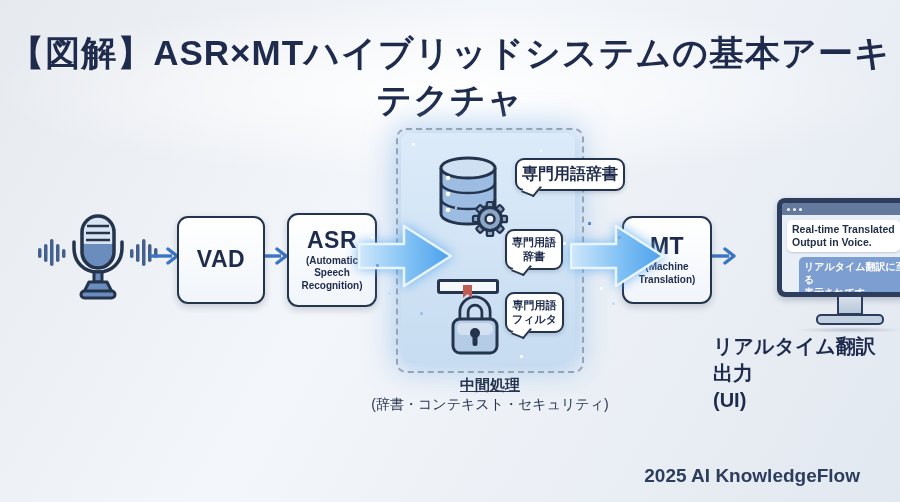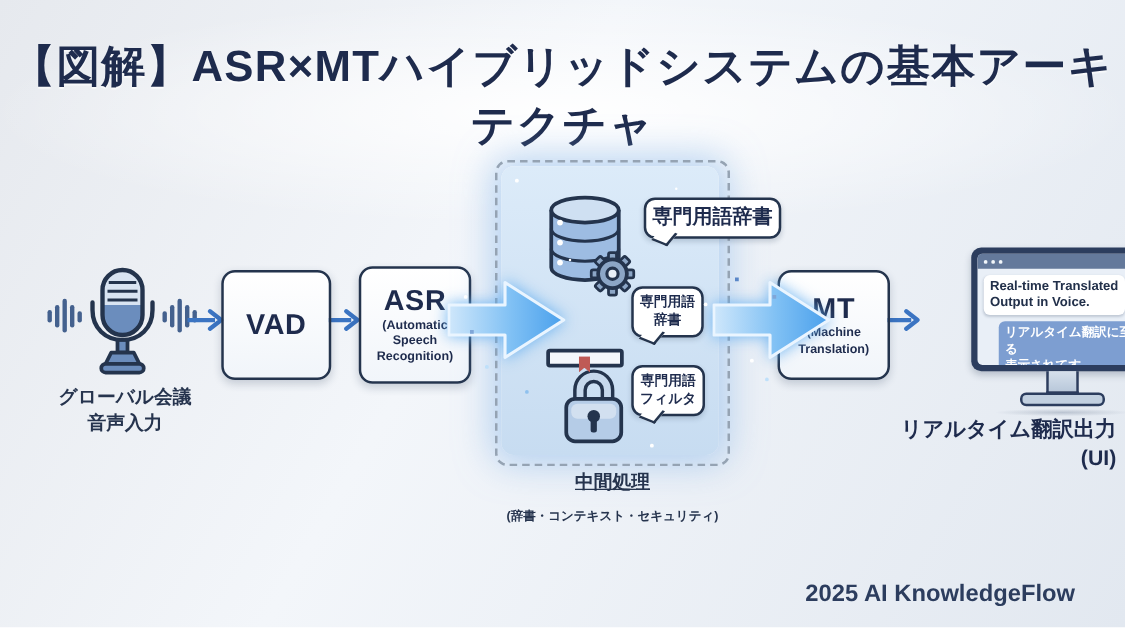--- a/index.html
+++ b/index.html
@@ -56,21 +56,21 @@
   .bubble::after{
     content:"";position:absolute;left:8px;bottom:-7px;width:11px;height:11px;background:#fff;
     border-left:2px solid #24344d;border-bottom:2px solid #24344d;
     transform:rotate(-50deg) skewX(18deg);
   }
   .bub1{left:515px;top:158px;font-size:16px;white-space:nowrap;}
   .bub2{left:505px;top:229px;font-size:11px;}
   .bub3{left:505px;top:292px;font-size:11px;}
   .mid-caption{position:absolute;left:320px;top:376px;width:340px;text-align:center;color:#26344e;}
   .mid-caption .l1{font-size:15px;font-weight:bold;text-decoration:underline;}
-  .mid-caption .l2{font-size:10px;font-weight:bold;margin-top:11px;}
+  .mid-caption .l2{font-size:14px;font-weight:normal;margin-top:1px;}
   
   .icon-abs{position:absolute;}
   .mic-svg{left:36px;top:210px;}
   .db-svg{left:430px;top:153px;}
   .lock-svg{left:447px;top:291px;}
   
   .book{position:absolute;left:437px;top:225px;width:62px;height:70px;}
   .book-cover{
     position:absolute;left:3px;top:0;width:52px;height:54px;
     background:linear-gradient(180deg,#6589bd,#56799e);
@@ -78,21 +78,21 @@
   }
   .book-spine{position:absolute;left:0;top:0;width:9px;height:100%;background:rgba(20,40,70,.25);border-right:1.5px solid #2c3d5e;}
   .book-cover-text{
     position:absolute;left:50%;top:7px;transform:translateX(-50%);width:26px;
     color:#fff;font-size:11px;font-weight:bold;line-height:1.35;text-align:center;
   }
   .book-pages{position:absolute;left:0px;top:54px;width:56px;height:9px;background:#f4f7fb;border:3px solid #24344d;border-radius:3px;}
   .book-ribbon{position:absolute;left:26px;top:60px;width:9px;height:13px;background:#bf5a55;clip-path:polygon(0 0,100% 0,100% 100%,50% 70%,0 100%);z-index:2;}
   
   .input-label{position:absolute;left:12px;top:307px;width:176px;text-align:center;font-size:15px;font-weight:bold;color:#26344e;line-height:1.4;}
-  .output-label{position:absolute;left:713px;top:333px;width:180px;text-align:right;font-size:17px;font-weight:bold;color:#1e2b4d;line-height:1.35;}
+  .output-label{position:absolute;left:713px;top:333px;width:180px;text-align:left;font-size:20px;font-weight:bold;color:#1e2b4d;line-height:1.35;}
   
   .monitor{position:absolute;left:777px;top:198px;width:145px;}
   .mon-frame{width:134px;height:89px;background:#2c3d5e;border-radius:8px;padding:5px;box-shadow:0 3px 6px rgba(30,50,80,.25);}
   .mon-screen{width:100%;height:100%;background:#e9eff7;border-radius:4px;overflow:hidden;position:relative;}
   .mon-titlebar{height:12px;background:#64799b;display:flex;align-items:center;padding-left:5px;gap:3px;}
   .mon-dot{width:3px;height:3px;border-radius:50%;background:#f2f6fa;}
   .mon-bub-en{
     margin:5px 0 0 5px;width:103px;background:#ffffff;border-radius:5px;padding:3px 5px;
     font-size:10.5px;font-weight:bold;color:#22304a;line-height:1.25;box-shadow:0 1px 2px rgba(30,50,80,.2);
   }
@@ -145,24 +145,20 @@
       <line x1="51" y1="16" x2="73" y2="16"></line>
       <line x1="50" y1="23" x2="74" y2="23"></line>
       <line x1="50" y1="30" x2="74" y2="30"></line>
     </g>
     <rect x="46" y="6" width="32" height="52" rx="16" fill="none" stroke="#24344d" stroke-width="3.5"></rect>
     <path d="M38,32 v6 c0,14.4 10.3,24 24,24 s24,-9.6 24,-24 v-6" fill="none" stroke="#24344d" stroke-width="3.5" stroke-linecap="round"></path>
     <rect x="58" y="62" width="8" height="10" fill="#6b8dbd" stroke="#24344d" stroke-width="3"></rect>
     <path d="M48,82 l5,-10 h18 l5,10 z" fill="#6b8dbd" stroke="#24344d" stroke-width="3" stroke-linejoin="round"></path>
     <rect x="45" y="81" width="34" height="7" rx="3.5" fill="#6b8dbd" stroke="#24344d" stroke-width="3"></rect>
   </svg>
-  <div class="input-label">
-    <div>グローバル会議</div>
-    <div>音声入力</div>
-  </div>
 
   <svg class="arrow-sm ar1" viewBox="0 0 30 20">
     <line x1="1" y1="10" x2="23" y2="10" stroke="#3b74c2" stroke-width="3.4"></line>
     <path d="M19,3 L28,10 L19,17" fill="none" stroke="#3b74c2" stroke-width="3.4" stroke-linejoin="round" stroke-linecap="round"></path>
   </svg>
   <svg class="arrow-sm ar2" viewBox="0 0 30 20">
     <line x1="1" y1="10" x2="23" y2="10" stroke="#3b74c2" stroke-width="3.4"></line>
     <path d="M19,3 L28,10 L19,17" fill="none" stroke="#3b74c2" stroke-width="3.4" stroke-linejoin="round" stroke-linecap="round"></path>
   </svg>
   <svg class="arrow-sm ar3" viewBox="0 0 30 20">

